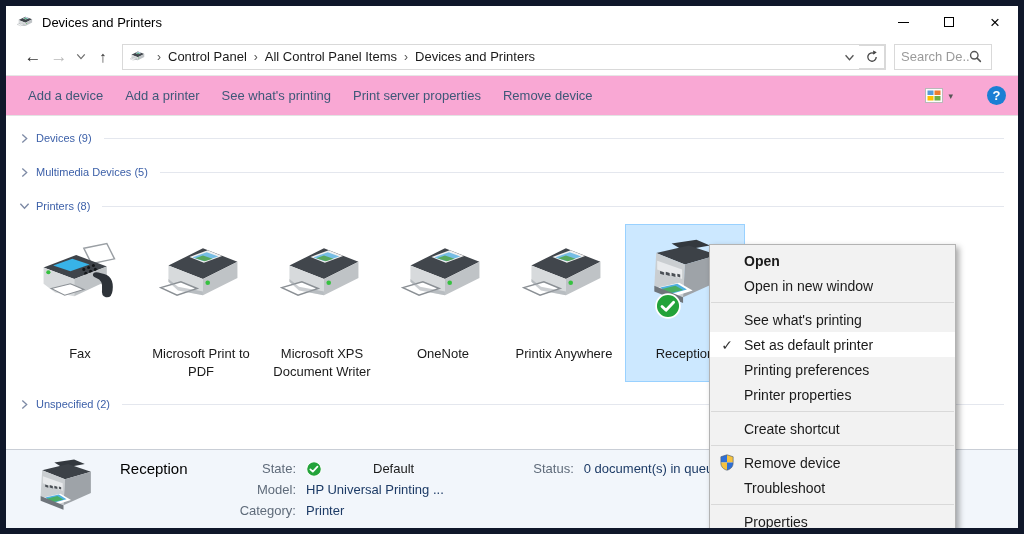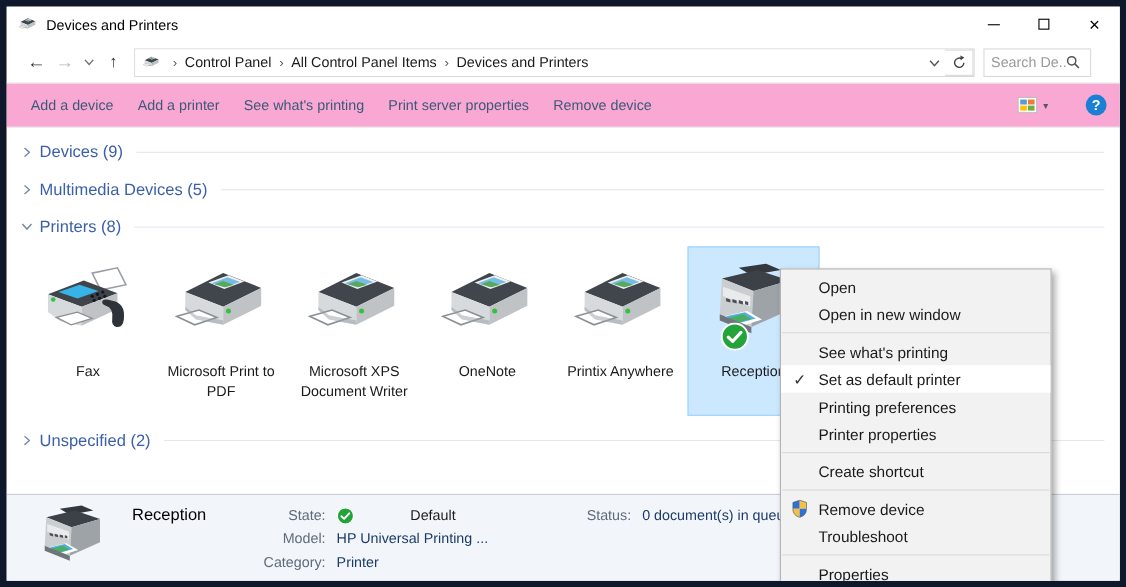--- a/index.html
+++ b/index.html
@@ -40,24 +40,24 @@
   .tb-item { margin-left:22px; white-space:nowrap; cursor:default; }
   .tb-item:first-child { margin-left:22px; }
   .tb-right { margin-left:auto; display:flex; align-items:center; }
   .view-btn { display:flex; align-items:center; margin-right:34px; }
   .view-caret { font-size:9px; color:#555; margin-left:5px; }
   .help-btn { width:19px; height:19px; border-radius:50%; background:#1b7fd4; color:#fff; font-weight:bold; font-size:13px; display:flex; align-items:center; justify-content:center; margin-right:12px; }
   
   .content { position:absolute; top:110px; left:0; right:0; bottom:79px; background:#fff; overflow:hidden; }
   .group-hdr { display:flex; align-items:center; height:24px; margin:10px 14px 0 10px; cursor:default; }
   .group-hdr .chev { width:16px; display:flex; justify-content:center; color:#7d8aa5; }
-  .group-hdr .gh-label { color:#3b5fa8; font-size:15px; margin-left:4px; white-space:nowrap; }
+  .group-hdr .gh-label { color:#3b5fa8; font-size:11px; margin-left:4px; white-space:nowrap; }
   .group-hdr .gh-rule { flex:1; height:1px; background:#e4e7ee; margin-left:12px; }
   .tiles { display:flex; margin:6px 0 0 14px; }
-  .tile { width:120px; min-height:154px; display:flex; flex-direction:column; align-items:center; padding-top:10px; margin-right:1px; border:1px solid transparent; }
+  .tile { width:120px; min-height:154px; display:flex; flex-direction:column; align-items:center; padding-top:10px; margin-right:1px; border:1px solid transparent;gap:16px; }
   .tile.selected { background:#cce8ff; border-color:#99d1ff; }
   .tile .ico-wrap { position:relative; width:96px; height:86px; display:flex; align-items:center; justify-content:center; }
   .tile .label { margin-top:8px; text-align:center; font-size:13px; line-height:1.4; color:#1a1a1a; max-width:112px; }
   .badge { position:absolute; left:18px; bottom:2px; width:26px; height:26px; }
   
   .details { position:absolute; left:0; right:0; bottom:0; height:79px; background:#f2f6fb; border-top:1px solid #c9ced6; display:flex; }
   .details .d-icon { margin:8px 0 0 20px; width:78px; height:64px; flex:0 0 auto; }
   .details .d-name { margin:10px 0 0 16px; font-size:15px; color:#000; width:110px; }
   .d-grid { display:flex; margin-top:8px; }
   .d-col-labels { display:flex; flex-direction:column; align-items:flex-end; width:66px; color:#5f6b7a; }
@@ -66,21 +66,21 @@
   .state-badge { width:16px; height:16px; margin-right:5px; }
   .d-status-labels { margin-left:64px;align-items:flex-end; }
   .d-status-labels .d-row { justify-content:flex-end; }
   .d-col-vals .black { color:#1a1a1a;gap:46px; }
   
   .context-menu { position:absolute; left:703px; top:238px; width:247px; background:#f2f2f2; border:1px solid #b3b3b3; box-shadow:3px 3px 6px rgba(0,0,0,.35); padding:3px 0; z-index:20; }
   .menu-item { height:25px; display:flex; align-items:center; font-size:14px; color:#1a1a1a; cursor:default; }
   .menu-item.hl { background:#fff; }
   .menu-item .gutter { width:34px; display:flex; align-items:center; justify-content:center; flex:0 0 auto; }
   .menu-item .check { font-size:14px; color:#333; }
-  .menu-item.bold .m-label { font-weight:normal;text-align:right; }
+  .menu-item.bold .m-label { font-weight:bold;text-align:right; }
   .menu-sep { height:1px; background:#d9d9d9; margin:4px 1px; }
   .shield-ico { width:16px; height:17px; }
 </style>
 </head>
 <body>
 
 <svg width="0" height="0" style="position:absolute">
   <defs>
     <symbol id="sym-printer" viewBox="0 0 96 78">
       <polygon points="14,26 50,8 86,22 50,40" fill="#41464c"></polygon>

